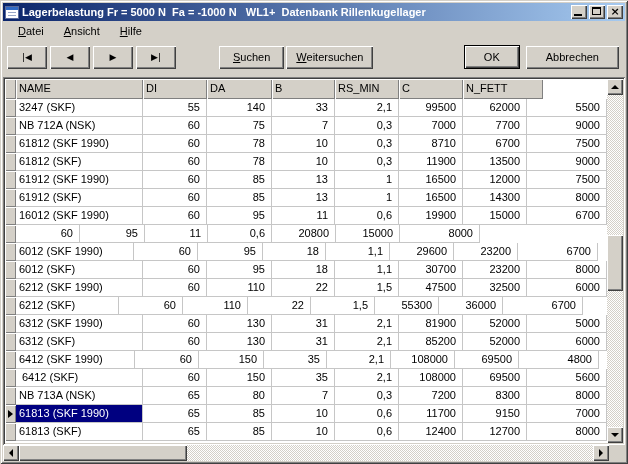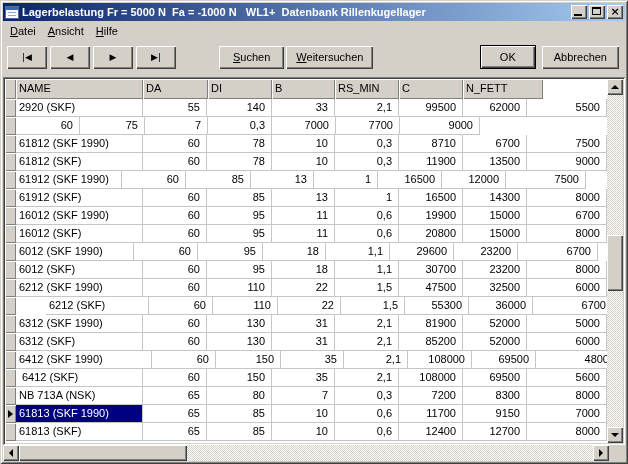--- a/index.html
+++ b/index.html
@@ -53,21 +53,21 @@
     padding: 0; cursor: default; position: relative;
   }
   .glyph-min { position: absolute; left: 3px; right: 5px; bottom: 3px; height: 2px; background: #000; }
   .glyph-max { position: absolute; left: 3px; top: 2px; width: 9px; height: 8px; border: 1px solid #000; border-top-width: 2px; }
   .glyph-close { font-weight: bold; font-size: 11px; line-height: 12px; display: block; }
   
   .menubar {
     height: 20px; flex: 0 0 20px;
     display: flex; align-items: center; padding: 0 1px;
   }
-  .menu-item { padding: 2px 6px; cursor: default; }
+  .menu-item { padding: 2px 6px; cursor: default; margin-left: 8px; }
   .accel { text-decoration: underline; }
   
   .toolbar {
     height: 36px; flex: 0 0 36px;
     display: flex; align-items: center;
     padding: 0 6px 4px 4px;
   }
   .btn {
     background: #d4d0c8; border: none;
     box-shadow: inset 1px 1px #fff, inset -1px -1px #404040, inset -2px -2px #808080;
@@ -76,21 +76,21 @@
   }
   .btn-nav {
     width: 40px; padding: 0; margin-right: 3px;
     font-family: "DejaVu Sans", sans-serif; font-size: 9px;
   }
   .btn-default { border: 1px solid #000; height: 24px; }
   .spacer40 { width: 40px; flex: 0 0 40px; }
   .grow { flex: 1 1 auto; }
   .btn-suchen { margin-right: 2px; padding: 0 14px; }
   .btn-ok { width: 56px; margin-right: 6px; }
-  .btn-abbrechen { padding: 0 12px; }
+  .btn-abbrechen { padding: 0 20px; }
   
   .gridwrap {
     flex: 0 0 368px; height: 368px;
     background: #d4d0c8;
     box-shadow: inset 1px 1px #808080, inset -1px -1px #fff,
                 inset 2px 2px #404040, inset -2px -2px #d4d0c8;
     padding: 2px;
     display: flex;
   }
   .grid {
@@ -209,40 +209,41 @@
     <span class="grow"></span>
     <button class="btn btn-default btn-ok">OK</button>
     <button class="btn btn-abbrechen">Abbrechen</button>
   </div>
 
   <div class="gridwrap">
     <div class="grid" id="grid">
         <div class="grid-row header">
           <div class="gutter"></div>
           <div class="hcell" style="width: 127px;">NAME</div>
+          <div class="hcell" style="width: 64px;">DI</div>
           <div class="hcell" style="width: 65px;">DA</div>
-          <div class="hcell" style="width: 64px;">DI</div>
           <div class="hcell" style="width: 63px;">B</div>
           <div class="hcell" style="width: 64px;">RS_MIN</div>
           <div class="hcell" style="width: 64px;">C</div>
           <div class="hcell" style="width: 80px;">N_FETT</div>
         </div>
         <div class="grid-row">
           <div class="gutter"></div>
-          <div class="cell" style="width: 127px;">2920 (SKF)</div>
+          <div class="cell" style="width: 127px;">3247 (SKF)</div>
           <div class="cell num" style="width: 64px;">55</div>
           <div class="cell num" style="width: 65px;">140</div>
           <div class="cell num" style="width: 63px;">33</div>
           <div class="cell num" style="width: 64px;">2,1</div>
           <div class="cell num" style="width: 64px;">99500</div>
           <div class="cell num" style="width: 64px;">62000</div>
           <div class="cell num" style="width: 80px;">5500</div>
         </div>
         <div class="grid-row">
           <div class="gutter"></div>
+          <div class="cell" style="width: 127px;">NB 712A (NSK)</div>
           <div class="cell num" style="width: 64px;">60</div>
           <div class="cell num" style="width: 65px;">75</div>
           <div class="cell num" style="width: 63px;">7</div>
           <div class="cell num" style="width: 64px;">0,3</div>
           <div class="cell num" style="width: 64px;">7000</div>
           <div class="cell num" style="width: 64px;">7700</div>
           <div class="cell num" style="width: 80px;">9000</div>
         </div>
         <div class="grid-row">
           <div class="gutter"></div>
@@ -261,21 +262,21 @@
           <div class="cell num" style="width: 64px;">60</div>
           <div class="cell num" style="width: 65px;">78</div>
           <div class="cell num" style="width: 63px;">10</div>
           <div class="cell num" style="width: 64px;">0,3</div>
           <div class="cell num" style="width: 64px;">11900</div>
           <div class="cell num" style="width: 64px;">13500</div>
           <div class="cell num" style="width: 80px;">9000</div>
         </div>
         <div class="grid-row">
           <div class="gutter"></div>
-          <div class="cell" style="width: 106px;">61912 (SKF 1990)</div>
+          <div class="cell" style="width: 127px;">61912 (SKF 1990)</div>
           <div class="cell num" style="width: 64px;">60</div>
           <div class="cell num" style="width: 65px;">85</div>
           <div class="cell num" style="width: 63px;">13</div>
           <div class="cell num" style="width: 64px;">1</div>
           <div class="cell num" style="width: 64px;">16500</div>
           <div class="cell num" style="width: 64px;">12000</div>
           <div class="cell num" style="width: 80px;">7500</div>
         </div>
         <div class="grid-row">
           <div class="gutter"></div>
@@ -294,21 +295,20 @@
           <div class="cell num" style="width: 64px;">60</div>
           <div class="cell num" style="width: 65px;">95</div>
           <div class="cell num" style="width: 63px;">11</div>
           <div class="cell num" style="width: 64px;">0,6</div>
           <div class="cell num" style="width: 64px;">19900</div>
           <div class="cell num" style="width: 64px;">15000</div>
           <div class="cell num" style="width: 80px;">6700</div>
         </div>
         <div class="grid-row">
           <div class="gutter"></div>
-          <div class="cell" style="width: 127px;">16012 (SKF)</div>
           <div class="cell num" style="width: 64px;">60</div>
           <div class="cell num" style="width: 65px;">95</div>
           <div class="cell num" style="width: 63px;">11</div>
           <div class="cell num" style="width: 64px;">0,6</div>
           <div class="cell num" style="width: 64px;">20800</div>
           <div class="cell num" style="width: 64px;">15000</div>
           <div class="cell num" style="width: 80px;">8000</div>
         </div>
         <div class="grid-row">
           <div class="gutter"></div>
@@ -338,21 +338,21 @@
           <div class="cell num" style="width: 64px;">60</div>
           <div class="cell num" style="width: 65px;">110</div>
           <div class="cell num" style="width: 63px;">22</div>
           <div class="cell num" style="width: 64px;">1,5</div>
           <div class="cell num" style="width: 64px;">47500</div>
           <div class="cell num" style="width: 64px;">32500</div>
           <div class="cell num" style="width: 80px;">6000</div>
         </div>
         <div class="grid-row">
           <div class="gutter"></div>
-          <div class="cell" style="width: 103px; margin-left: 30px;">6212 (SKF)</div>
+          <div class="cell" style="width: 103px;">6212 (SKF)</div>
           <div class="cell num" style="width: 64px;">60</div>
           <div class="cell num" style="width: 65px;">110</div>
           <div class="cell num" style="width: 63px;">22</div>
           <div class="cell num" style="width: 64px;">1,5</div>
           <div class="cell num" style="width: 64px;">55300</div>
           <div class="cell num" style="width: 64px;">36000</div>
           <div class="cell num" style="width: 80px;">6700</div>
         </div>
         <div class="grid-row">
           <div class="gutter"></div>
@@ -371,21 +371,21 @@
           <div class="cell num" style="width: 64px;">60</div>
           <div class="cell num" style="width: 65px;">130</div>
           <div class="cell num" style="width: 63px;">31</div>
           <div class="cell num" style="width: 64px;">2,1</div>
           <div class="cell num" style="width: 64px;">85200</div>
           <div class="cell num" style="width: 64px;">52000</div>
           <div class="cell num" style="width: 80px;">6000</div>
         </div>
         <div class="grid-row">
           <div class="gutter"></div>
-          <div class="cell" style="width: 136px;">6412 (SKF 1990)</div>
+          <div class="cell" style="width: 119px;">6412 (SKF 1990)</div>
           <div class="cell num" style="width: 64px;">60</div>
           <div class="cell num" style="width: 65px;">150</div>
           <div class="cell num" style="width: 63px;">35</div>
           <div class="cell num" style="width: 64px;">2,1</div>
           <div class="cell num" style="width: 64px;">108000</div>
           <div class="cell num" style="width: 64px;">69500</div>
           <div class="cell num" style="width: 80px;">4800</div>
         </div>
         <div class="grid-row">
           <div class="gutter"></div>

